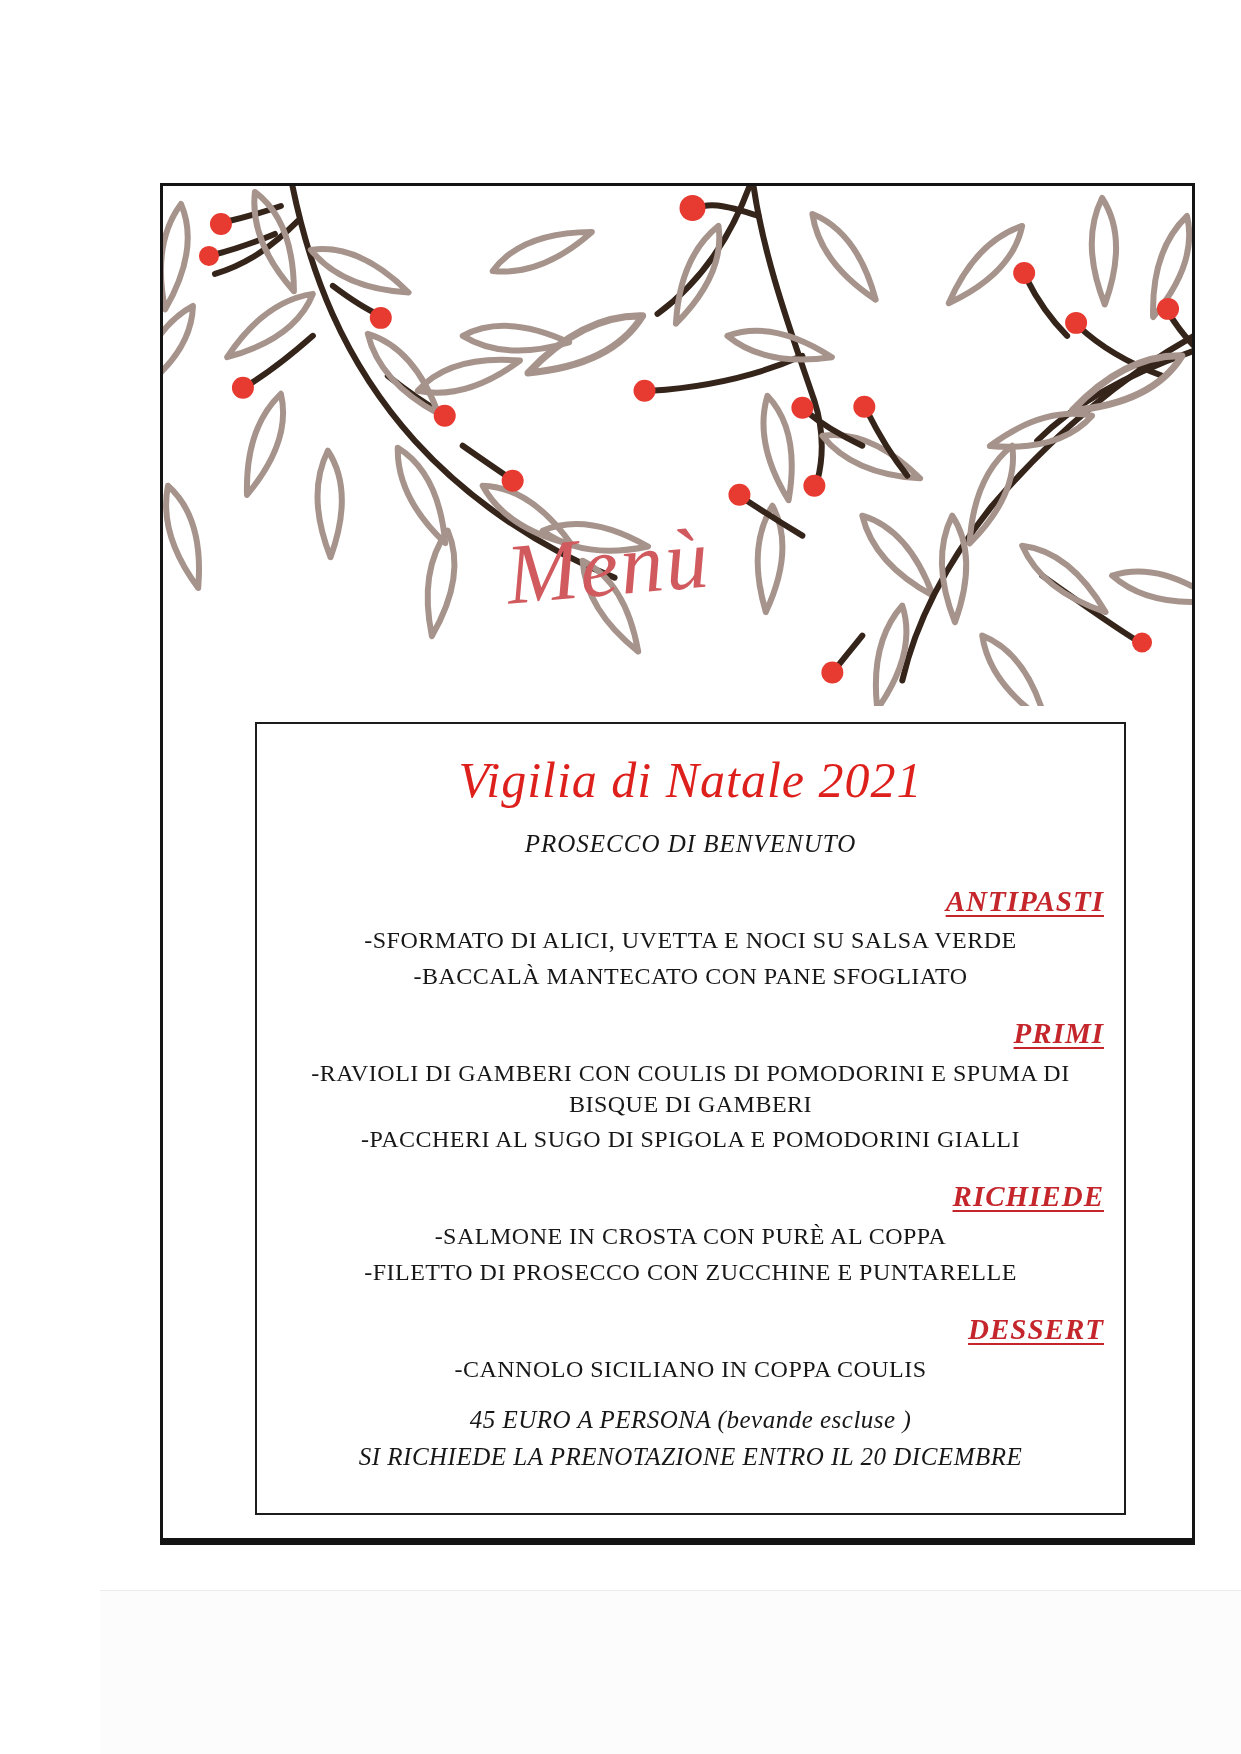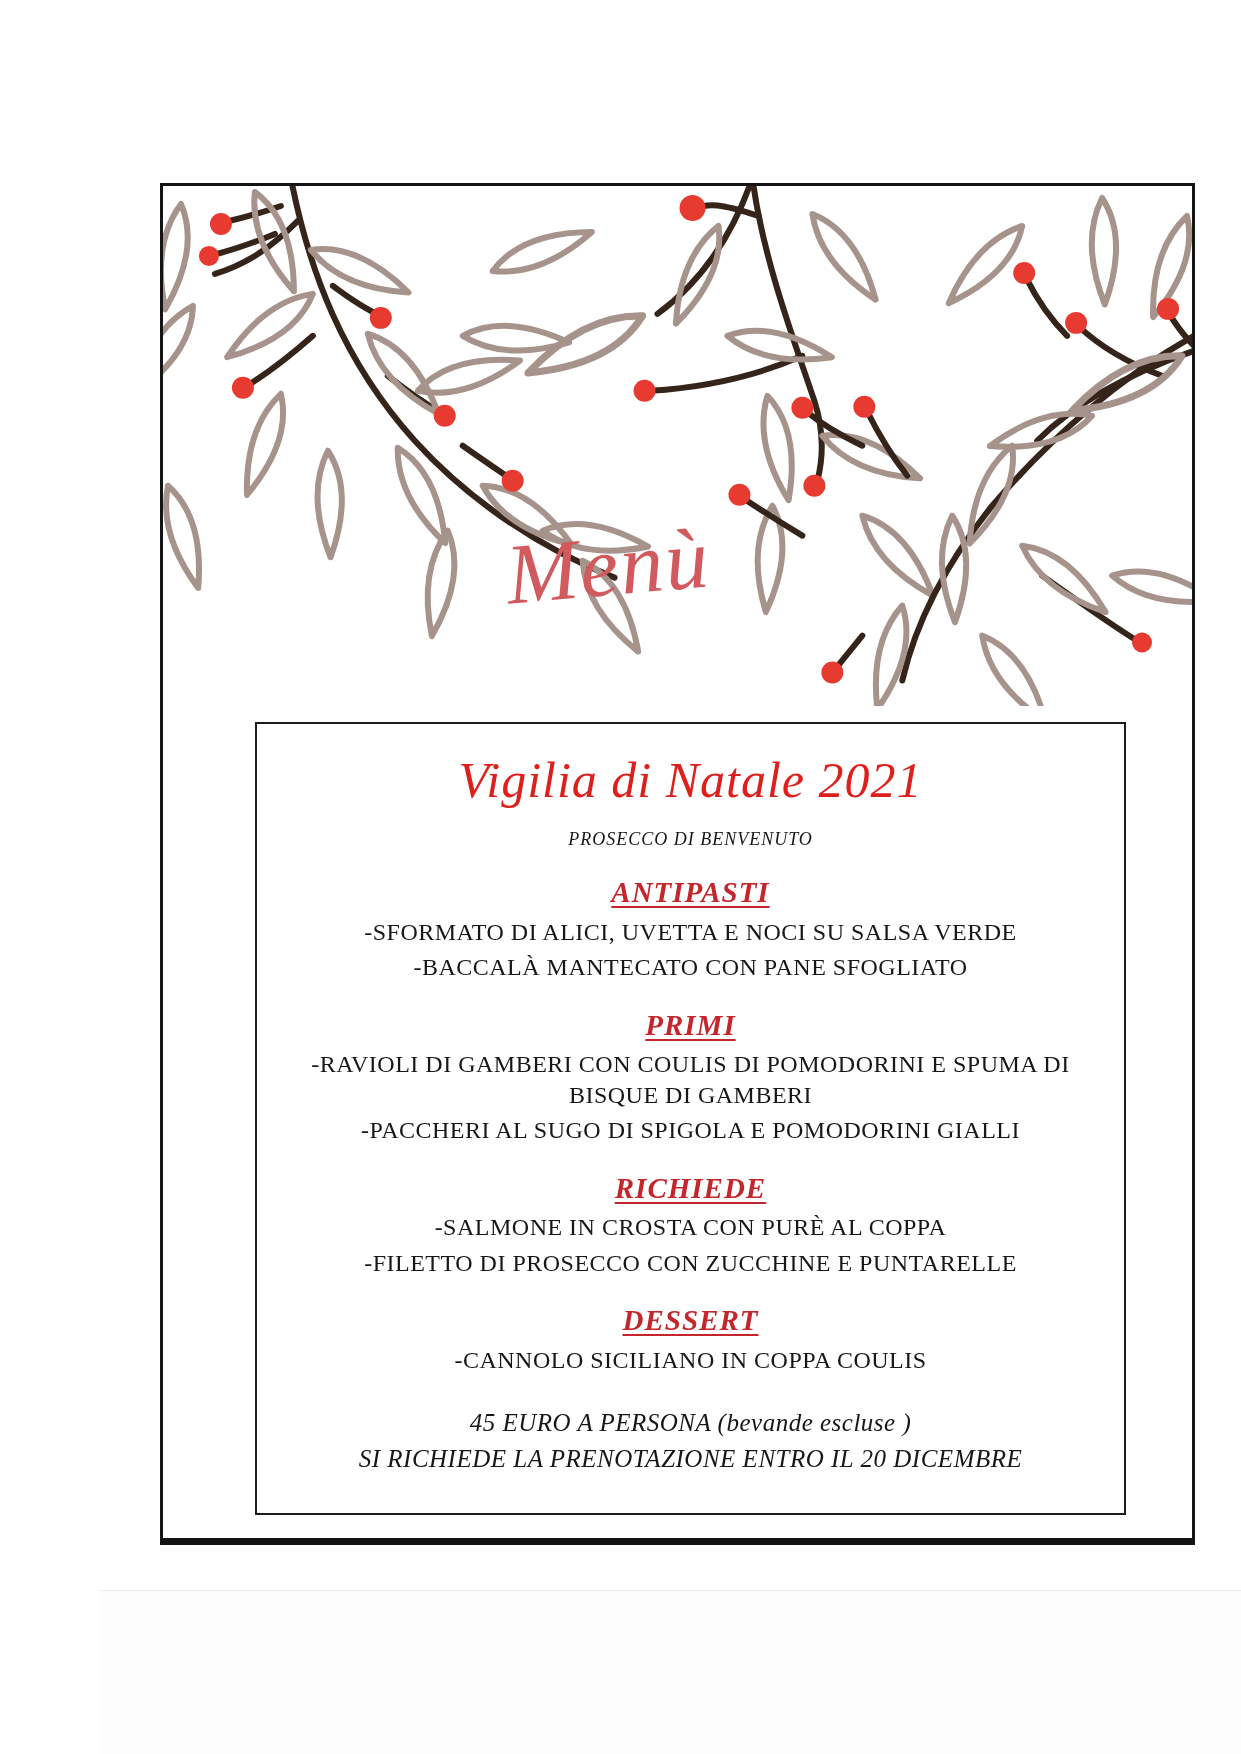--- a/index.html
+++ b/index.html
@@ -33,34 +33,34 @@
   .inner-box{
     position:absolute;left:92px;top:536px;width:871px;height:793px;
     border:2px solid #1c1c1c;box-sizing:border-box;background:#fff;
     text-align:center;padding:16px 20px;overflow:hidden;
   }
   .title{
     margin:12px 0 0;font-size:50px;line-height:1.15;font-style:italic;font-weight:500;
     color:var(--accent-red);letter-spacing:1px;
   }
   .welcome{
-    margin:18px 0 15px;font-size:18px;line-height:1.25;font-style:italic;color:var(--text);letter-spacing:1px;
+    margin:18px 0 15px;font-size:25px;line-height:1.25;font-style:italic;color:var(--text);letter-spacing:1px;
   }
   .sec-heading{
     margin:24px 0 0;font-size:29px;line-height:1.3;font-style:italic;font-weight:600;
     color:var(--heading-red);letter-spacing:1px;
-    text-decoration:underline;text-decoration-thickness:2px;text-underline-offset:4px;
+    text-decoration:underline;text-decoration-thickness:2px;text-underline-offset:4px;text-align:right;
   }
   .item{
     margin:5px 0 0;font-size:24px;line-height:1.27;color:var(--text);letter-spacing:0.5px;
   }
   .footer-line{
     margin:5px 0 0;font-size:25px;line-height:1.27;font-style:italic;color:var(--text);letter-spacing:0.5px;
   }
-  .footer-line.first{margin-top:31px;}
+  .footer-line.first{margin-top:20px;}
   .bottom-strip{
     position:absolute;left:100px;right:0;top:1590px;height:164px;
     border-top:1px solid #ececec;background:#fcfcfc;
   }
 </style>
 </head>
 <body>
 
 <div class="canvas">
   <div class="frame">

